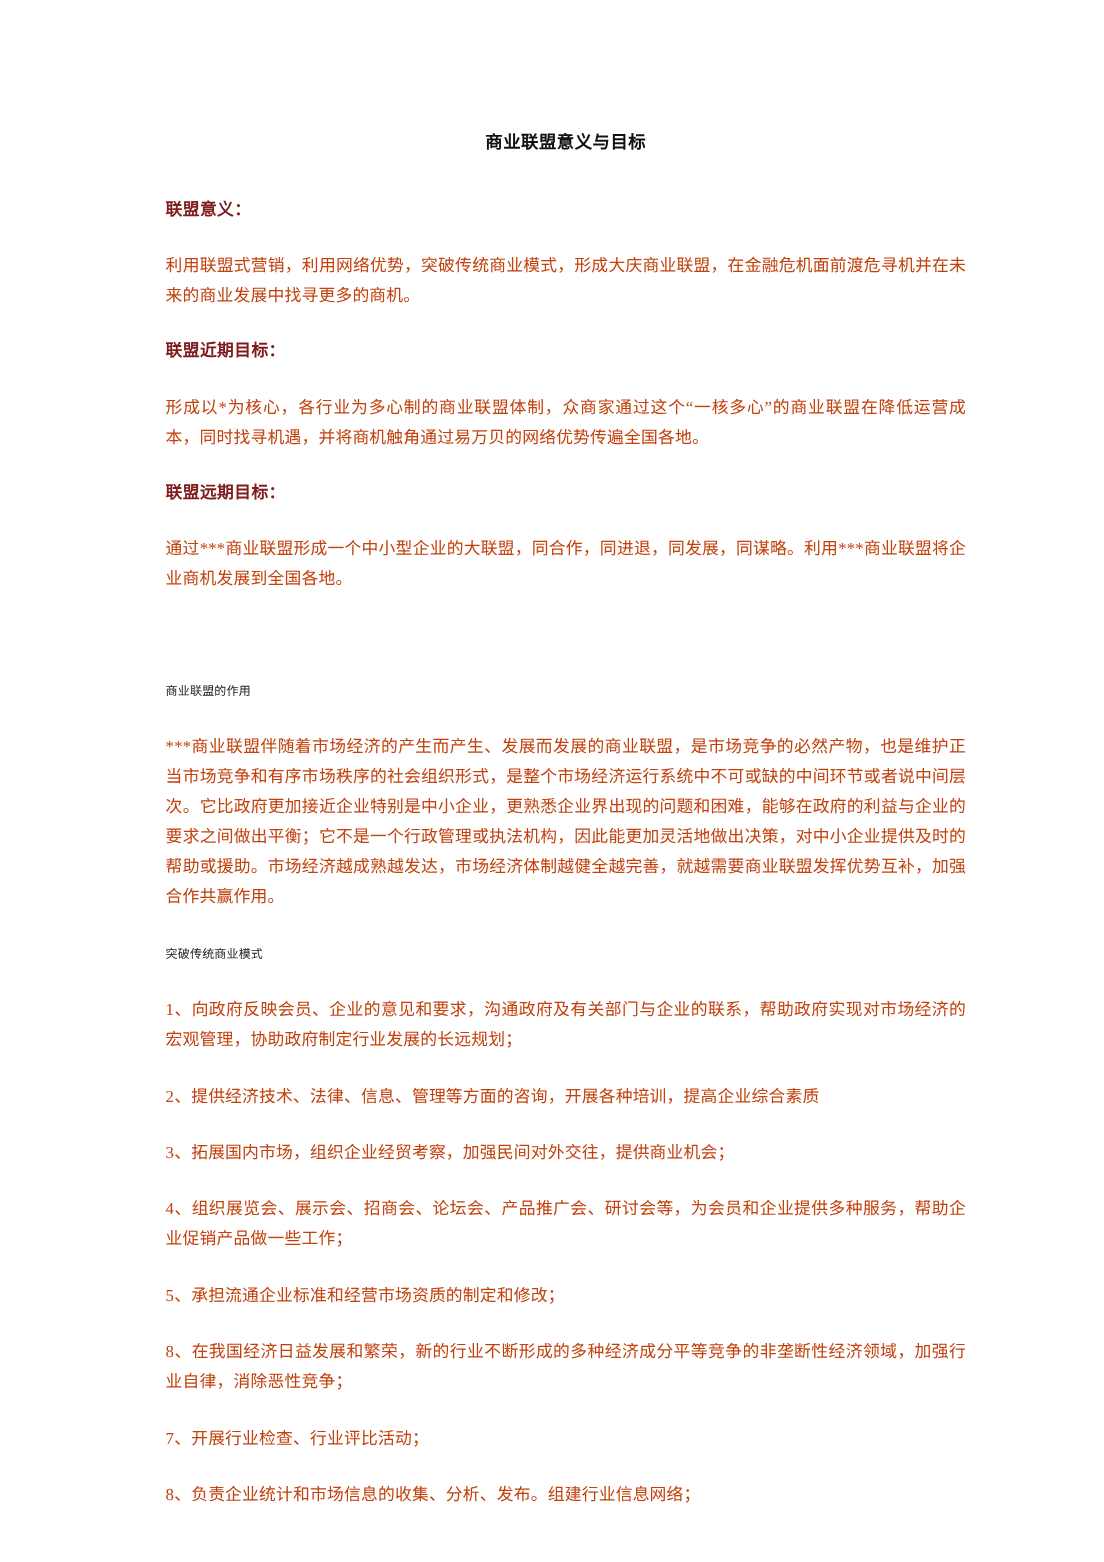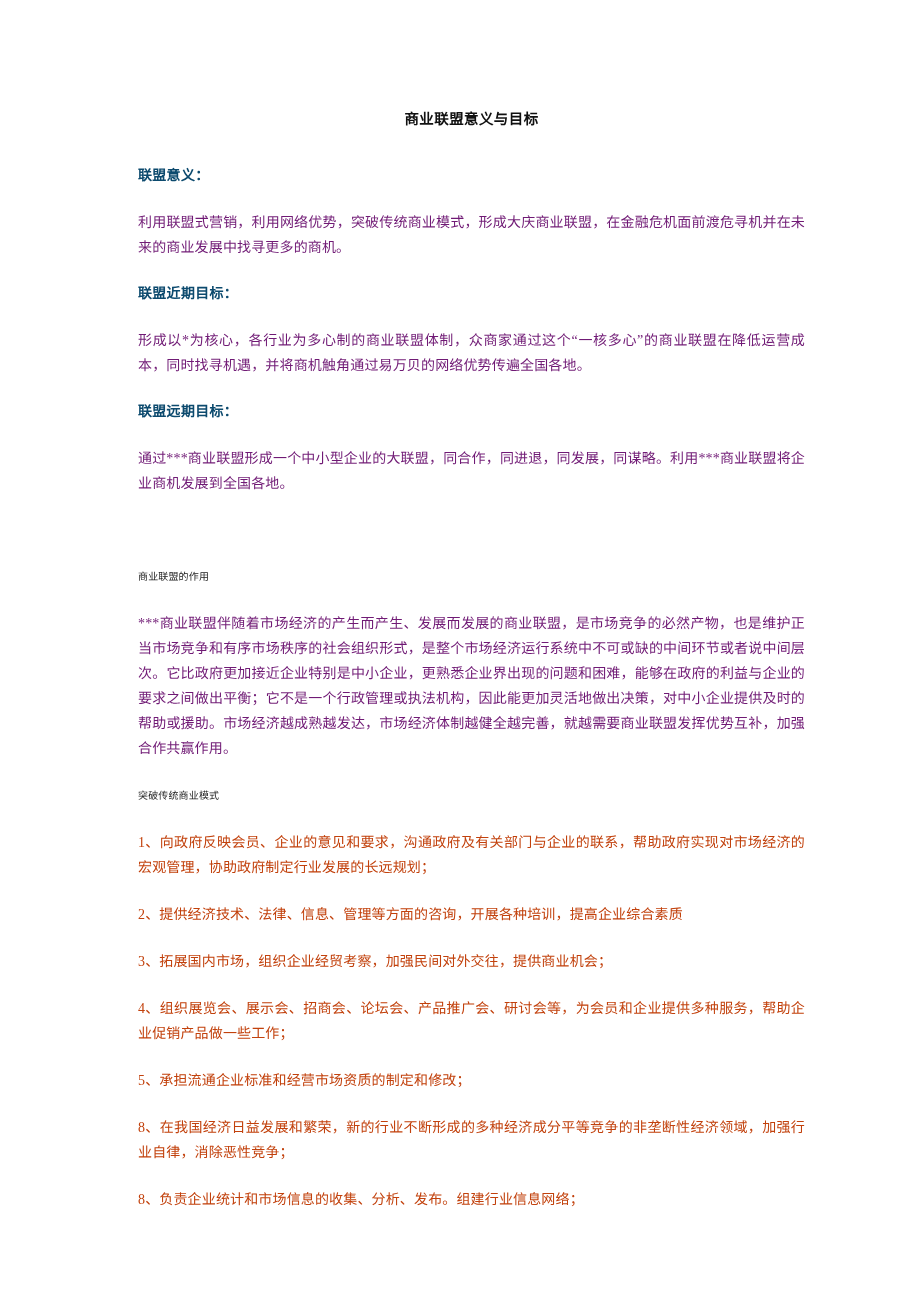--- a/index.html
+++ b/index.html
@@ -31,30 +31,30 @@
     line-height: 22px;
     letter-spacing: 0.4px;
     color: #111111;
   }
   .section-label {
     margin: 0 0 22px 0;
     font-size: 14px;
     font-weight: bold;
     line-height: 24px;
     letter-spacing: 0.3px;
-    color: #0c4a6e;
+    color: #7f1d1d;
   }
   .body-para {
     margin: 0 0 22px 0;
     font-size: 14px;
     line-height: 25px;
     text-align: justify;
     text-justify: inter-ideograph;
     letter-spacing: 0.15px;
-    color: #701a75;
+    color: #c2410c;
   }
   .plain-heading {
     margin: 0 0 22px 0;
     font-size: 10px;
     line-height: 25px;
     letter-spacing: 0.15px;
     color: #222222;
   }
   .spacer-para {
     margin: 0;
@@ -95,15 +95,16 @@
   <p class="body-para">***商业联盟伴随着市场经济的产生而产生、发展而发展的商业联盟，是市场竞争的必然产物，也是维护正当市场竞争和有序市场秩序的社会组织形式，是整个市场经济运行系统中不可或缺的中间环节或者说中间层次。它比政府更加接近企业特别是中小企业，更熟悉企业界出现的问题和困难，能够在政府的利益与企业的要求之间做出平衡；它不是一个行政管理或执法机构，因此能更加灵活地做出决策，对中小企业提供及时的帮助或援助。市场经济越成熟越发达，市场经济体制越健全越完善，就越需要商业联盟发挥优势互补，加强合作共赢作用。</p>
 
   <p class="plain-heading">突破传统商业模式</p>
 
   <p class="list-item">1、向政府反映会员、企业的意见和要求，沟通政府及有关部门与企业的联系，帮助政府实现对市场经济的宏观管理，协助政府制定行业发展的长远规划；</p>
   <p class="list-item">2、提供经济技术、法律、信息、管理等方面的咨询，开展各种培训，提高企业综合素质</p>
   <p class="list-item">3、拓展国内市场，组织企业经贸考察，加强民间对外交往，提供商业机会；</p>
   <p class="list-item">4、组织展览会、展示会、招商会、论坛会、产品推广会、研讨会等，为会员和企业提供多种服务，帮助企业促销产品做一些工作；</p>
   <p class="list-item">5、承担流通企业标准和经营市场资质的制定和修改；</p>
   <p class="list-item">8、在我国经济日益发展和繁荣，新的行业不断形成的多种经济成分平等竞争的非垄断性经济领域，加强行业自律，消除恶性竞争；</p>
+  <p class="list-item">7、开展行业检查、行业评比活动；</p>
   <p class="list-item">8、负责企业统计和市场信息的收集、分析、发布。组建行业信息网络；</p>
 
 </div>
 
 </body></html>

